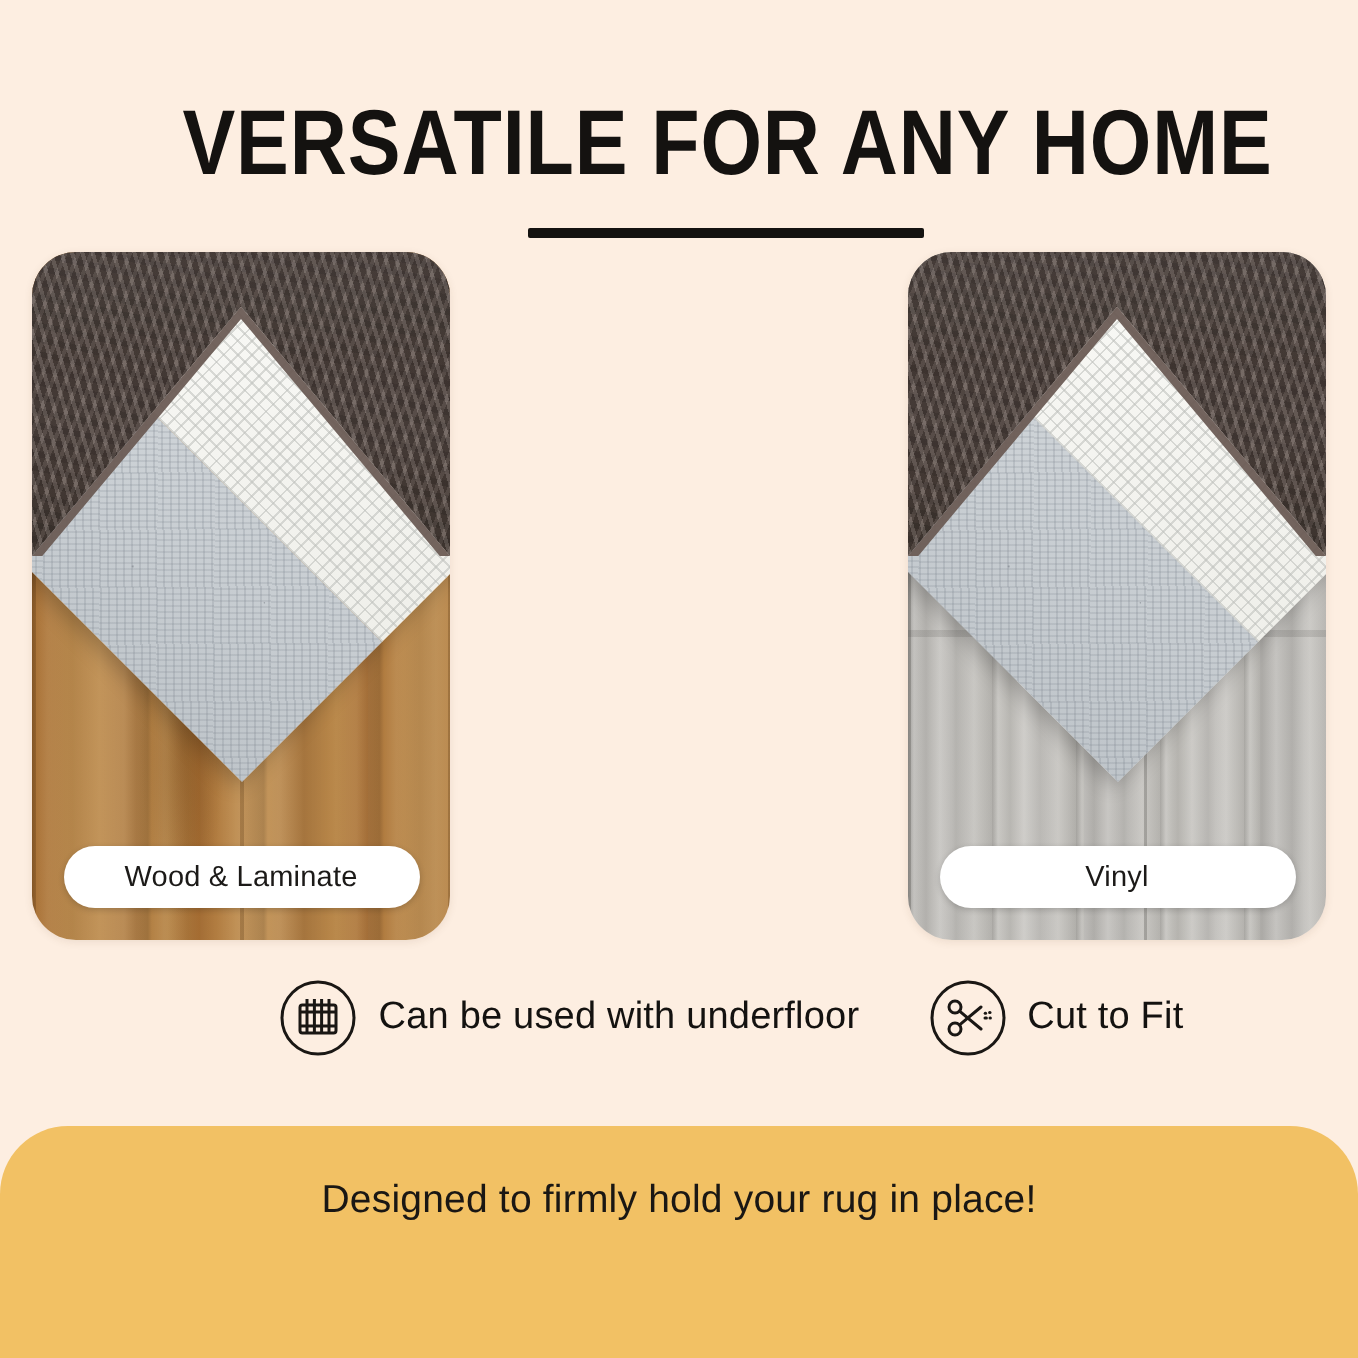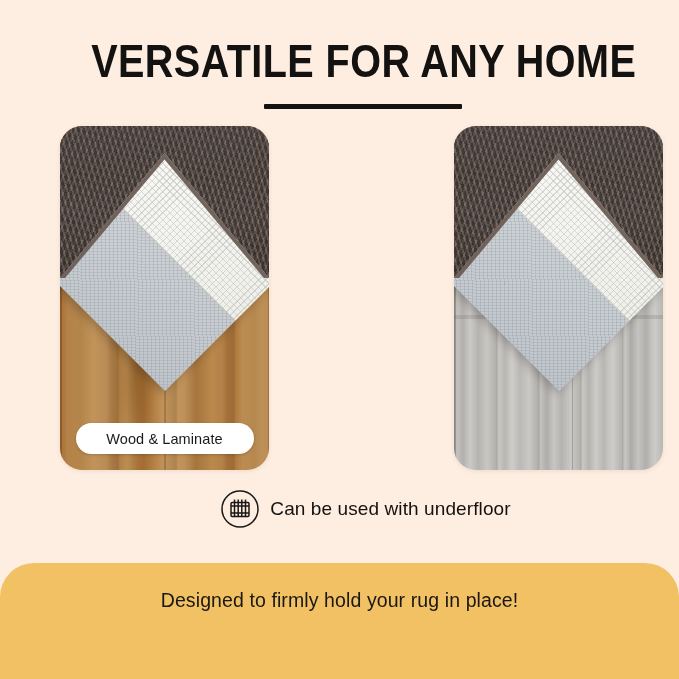--- a/index.html
+++ b/index.html
@@ -4,21 +4,21 @@
 <style>
   html,body{margin:0;padding:0;}
   body{
     width:679px;height:679px;
     background:#FDEEE1;
     font-family:"Liberation Sans", sans-serif;
     overflow:hidden;position:relative;
   }
 
   
-  .title-wrap{padding-top:38px;text-align:center;margin-left:47px;}
+  .title-wrap{padding-top:48px;text-align:center;margin-left:47px;}
   .title{
     font-family:"Liberation Sans Narrow","Liberation Sans",sans-serif;
     font-size:46px;line-height:1;font-weight:700;
     letter-spacing:0.5px;color:#141210;
     transform:scaleX(0.86);transform-origin:center;
     white-space:nowrap;
   }
   .title-rule{
     width:198px;height:5px;background:#141210;
     margin:20px auto 0;border-radius:1px;
@@ -27,21 +27,20 @@
   
   .panels{
     position:absolute;top:126px;left:16px;
     width:647px;height:344px;
     display:flex;justify-content:space-between;
   }
   .panel{
     position:relative;width:209px;height:344px;
     border-radius:22px;overflow:hidden;
     box-shadow:0 1px 4px rgba(90,60,30,.10);
-    margin-left:44px;
   }
 
   
   .floor{position:absolute;inset:0;}
 
   .floor-wood{
     background:
       repeating-linear-gradient(90deg,
         rgba(0,0,0,.10) 0px, rgba(0,0,0,.00) 2px, rgba(255,255,255,.05) 8px,
         rgba(0,0,0,.05) 20px, rgba(0,0,0,.00) 34px, rgba(255,255,255,.07) 46px,
@@ -191,20 +190,23 @@
 
 
   <div class="panel">
     <div class="floor floor-vinyl"></div>
     <div class="pad">
       <div class="pad-top"></div>
       <div class="pad-bot"></div>
     </div>
     <div class="rug"></div>
     <div class="rug-edge"></div>
+    <div class="pill">
+      <span>Vinyl</span>
+    </div>
   </div>
 
 </div>
 
 <div class="features">
 
   <div class="feature">
     <span class="feature-ico">
       <svg viewBox="0 0 40 40" width="40" height="40" fill="none" stroke="#1A1714" stroke-width="1.5">
         <circle cx="20" cy="20" r="18"></circle>
@@ -213,18 +215,34 @@
         <line x1="18.2" y1="10.5" x2="18.2" y2="27.5"></line>
         <line x1="21.8" y1="10.5" x2="21.8" y2="27.5"></line>
         <line x1="25.5" y1="10.5" x2="25.5" y2="27.5"></line>
         <line x1="11" y1="17" x2="29" y2="17"></line>
         <line x1="11" y1="24" x2="29" y2="24"></line>
       </svg>
     </span>
     <span class="feature-txt">Can be used with underfloor</span>
   </div>
 
+  <div class="feature">
+    <span class="feature-ico">
+      <svg viewBox="0 0 40 40" width="40" height="40" fill="none" stroke="#1A1714" stroke-width="1.5" stroke-linecap="round">
+        <circle cx="20" cy="20" r="18"></circle>
+        <circle cx="13.5" cy="14.5" r="3"></circle>
+        <circle cx="13.5" cy="25.5" r="3"></circle>
+        <line x1="15.8" y1="16.6" x2="26.5" y2="25.5"></line>
+        <line x1="15.8" y1="23.4" x2="26.5" y2="14.5"></line>
+        <line x1="28.5" y1="20" x2="29.2" y2="20"></line>
+        <line x1="31" y1="20" x2="31.2" y2="20"></line>
+        <line x1="28.6" y1="17.6" x2="28.8" y2="17.6"></line>
+        <line x1="30.8" y1="17.2" x2="31" y2="17.2"></line>
+      </svg>
+    </span>
+    <span class="feature-txt">Cut to Fit</span>
+  </div>
 
 </div>
 
 <div class="banner">
   <span class="banner-txt">Designed to firmly hold your rug in place!</span>
 </div>
 
 </body></html>

